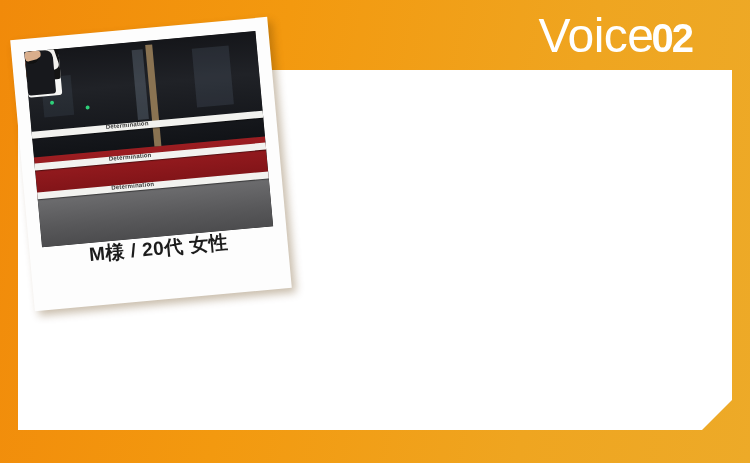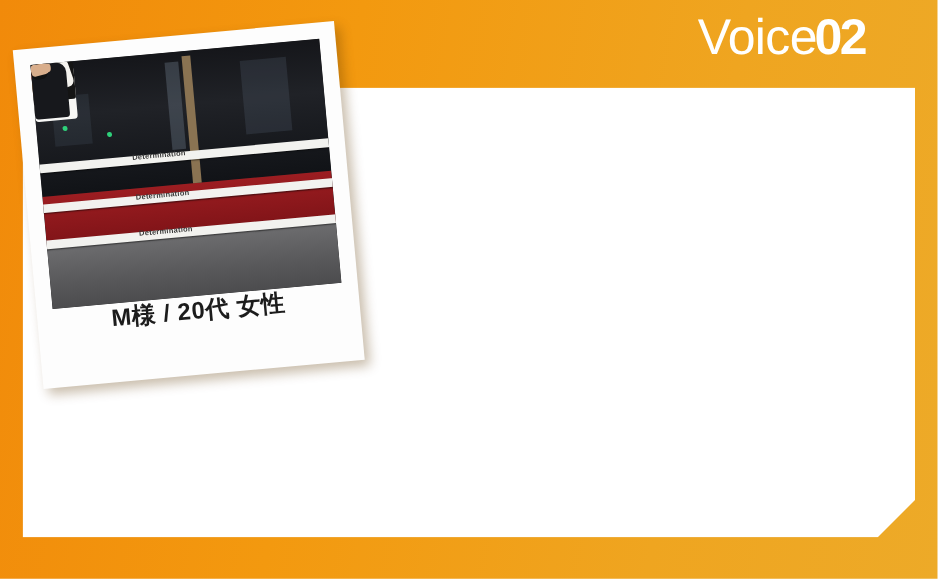--- a/index.html
+++ b/index.html
@@ -10,21 +10,21 @@
     position:relative;
   }
 
   
   #voice-label{
     position:absolute; right:58px; top:8px;
     color:#FFFFFF; letter-spacing:-1px;
     display:flex; align-items:baseline; z-index:4;
     user-select:none;
   }
-  #voice-word{ font-size:40px; font-weight:500; letter-spacing:-0.5px; }
+  #voice-word{ font-size:48px; font-weight:500; letter-spacing:-0.5px; }
   #voice-num { font-size:40px; font-weight:700; letter-spacing:-2px; margin-left:-2px;}
 
   
   #card{
     position:absolute; left:18px; top:70px;
     width:714px; height:360px;
     background:#FFFFFF;
     z-index:2;
     -webkit-clip-path:polygon(0 0,100% 0,100% calc(100% - 30px),calc(100% - 30px) 100%,0 100%);
     clip-path:polygon(0 0,100% 0,100% calc(100% - 30px),calc(100% - 30px) 100%,0 100%);

